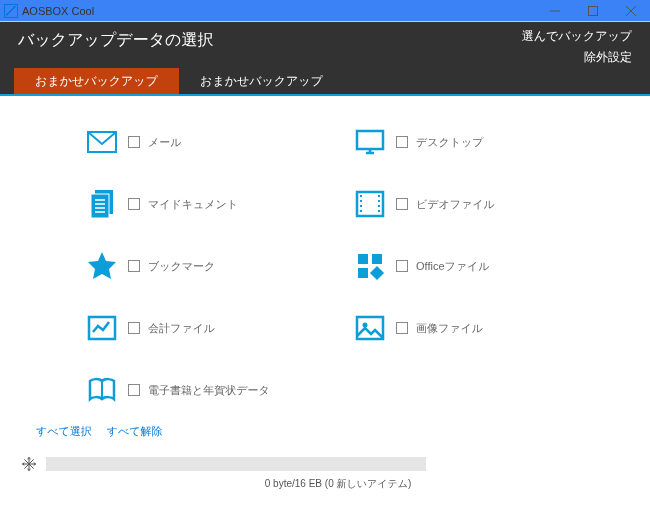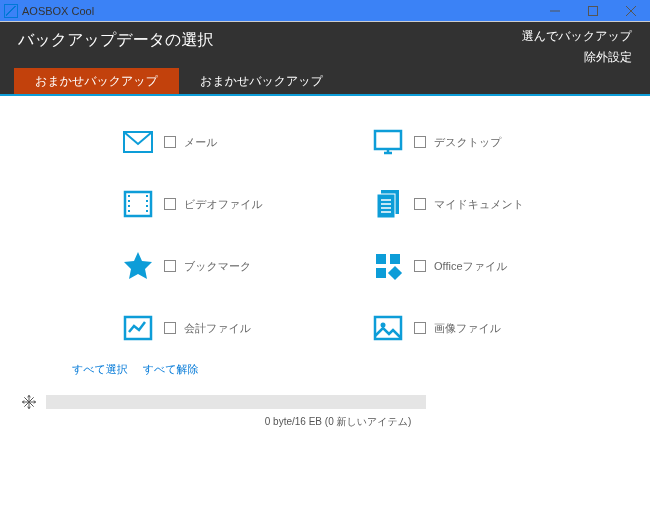--- a/index.html
+++ b/index.html
@@ -10,21 +10,21 @@
 .titlebar .spacer { flex: 1; }
 .winbtn { width: 38px; height: 22px; display: flex; align-items: center; justify-content: center; font-size: 10px; color: #555; cursor: pointer; }
 .winbtn svg { width: 10px; height: 10px; }
 .header { background: #323232; color: #fff; height: 72px; position: relative; }
 .header-title { font-size: 16px; padding: 8px 0 0 18px; font-weight: 400; }
 .header-right { position: absolute; right: 18px; top: 6px; font-size: 12px; text-align: right; }
 .header-right div { margin-bottom: 4px; cursor: pointer; }
 .tabs { position: absolute; bottom: 0; left: 14px; display: flex; }
 .tab { width: 165px; height: 26px; font-size: 12px; display: flex; align-items: center; justify-content: center; cursor: pointer; color: #fff; }
 .tab.active { background: #c2410c; }
-.content { padding: 18px 40px 0 60px; border-top: 2px solid #0d9dd8; }
+.content { padding: 18px 40px 0 24px; border-top: 2px solid #0d9dd8; }
 .grid { display: grid; grid-template-columns: 1fr 1fr; column-gap: 40px; row-gap: 26px; padding: 10px 30px 0 60px; }
 .item { display: flex; align-items: center; gap: 8px; }
 .icon-slot { width: 36px; height: 36px; color: #0d9dd8; display: flex; align-items: center; justify-content: center; }
 .icon-slot svg { width: 32px; height: 32px; fill: #0d9dd8; }
 .chk { width: 12px; height: 12px; border: 1px solid #888; flex-shrink: 0; cursor: pointer; }
 .lbl { font-size: 11px; color: #666; cursor: pointer; }
 .actions { text-align: left; padding: 16px 30px 12px 0; font-size: 11px; color: #0078d7; }
 .actions span { margin-left: 12px; cursor: pointer; }
 .footer { padding: 4px 20px 0 20px; }
 .footer-row { display: flex; align-items: center; gap: 8px; }
@@ -91,50 +91,50 @@
             <path d="M12 27h8M16 23v4" stroke="#0d9dd8" stroke-width="2.5"></path>
           </svg>
         </div>
       <div class="chk"></div>
       <span class="lbl">デスクトップ</span>
     </div>
 
     <div class="item">
       <div class="icon-slot">
           <svg viewBox="0 0 32 32">
+            <rect x="9" y="2" width="18" height="24" fill="#0d9dd8"></rect>
+            <rect x="5" y="6" width="18" height="24" fill="#0d9dd8" stroke="#fff" stroke-width="1"></rect>
+            <path d="M9 12h10M9 16h10M9 20h10M9 24h10" stroke="#fff" stroke-width="1.5"></path>
+          </svg>
+        </div>
+      <div class="chk"></div>
+      <span class="lbl">マイドキュメント</span>
+    </div>
+
+    <div class="item">
+      <div class="icon-slot">
+          <svg viewBox="0 0 32 32">
             <rect x="3" y="4" width="26" height="24" fill="none" stroke="#0d9dd8" stroke-width="2.5"></rect>
             <rect x="6" y="7" width="2" height="2" fill="#0d9dd8"></rect>
             <rect x="6" y="12" width="2" height="2" fill="#0d9dd8"></rect>
             <rect x="6" y="17" width="2" height="2" fill="#0d9dd8"></rect>
             <rect x="6" y="22" width="2" height="2" fill="#0d9dd8"></rect>
             <rect x="24" y="7" width="2" height="2" fill="#0d9dd8"></rect>
             <rect x="24" y="12" width="2" height="2" fill="#0d9dd8"></rect>
             <rect x="24" y="17" width="2" height="2" fill="#0d9dd8"></rect>
             <rect x="24" y="22" width="2" height="2" fill="#0d9dd8"></rect>
           </svg>
         </div>
       <div class="chk"></div>
       <span class="lbl">ビデオファイル</span>
     </div>
 
     <div class="item">
       <div class="icon-slot">
           <svg viewBox="0 0 32 32">
-            <rect x="9" y="2" width="18" height="24" fill="#0d9dd8"></rect>
-            <rect x="5" y="6" width="18" height="24" fill="#0d9dd8" stroke="#fff" stroke-width="1"></rect>
-            <path d="M9 12h10M9 16h10M9 20h10M9 24h10" stroke="#fff" stroke-width="1.5"></path>
-          </svg>
-        </div>
-      <div class="chk"></div>
-      <span class="lbl">マイドキュメント</span>
-    </div>
-
-    <div class="item">
-      <div class="icon-slot">
-          <svg viewBox="0 0 32 32">
             <path d="M16 2l4 9 10 1-7 7 2 10-9-5-9 5 2-10-7-7 10-1z" fill="#0d9dd8"></path>
           </svg>
         </div>
       <div class="chk"></div>
       <span class="lbl">ブックマーク</span>
     </div>
 
     <div class="item">
       <div class="icon-slot">
           <svg viewBox="0 0 32 32">
@@ -164,20 +164,30 @@
           <svg viewBox="0 0 32 32">
             <rect x="3" y="5" width="26" height="22" fill="none" stroke="#0d9dd8" stroke-width="2.5"></rect>
             <circle cx="11" cy="13" r="2.5" fill="#0d9dd8"></circle>
             <path d="M3 24l8-8 6 6 4-4 8 8" fill="none" stroke="#0d9dd8" stroke-width="2.5"></path>
           </svg>
         </div>
       <div class="chk"></div>
       <span class="lbl">画像ファイル</span>
     </div>
 
+    <div class="item">
+      <div class="icon-slot">
+          <svg viewBox="0 0 32 32">
+            <path d="M16 7c-3-3-10-2-12 0v18c2-2 9-3 12 0 3-3 10-2 12 0V7c-2-2-9-3-12 0z" fill="none" stroke="#0d9dd8" stroke-width="2.5"></path>
+            <path d="M16 7v18" stroke="#0d9dd8" stroke-width="2"></path>
+          </svg>
+        </div>
+      <div class="chk"></div>
+      <span class="lbl">電子書籍と年賀状データ</span>
+    </div>
 
   </div>
 
   <div class="actions">
     <span>すべて選択</span>
     <span>すべて解除</span>
   </div>
 </div>
 
 <div class="footer">

